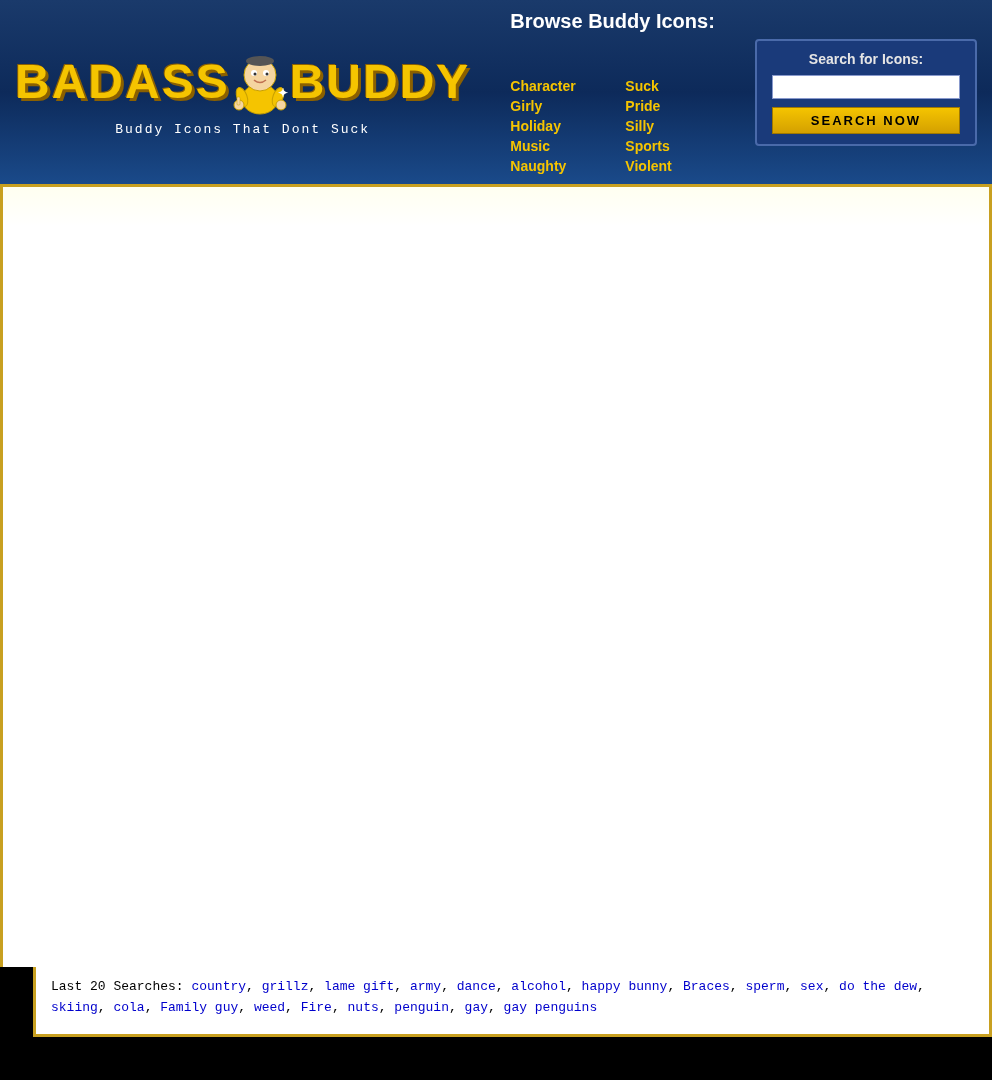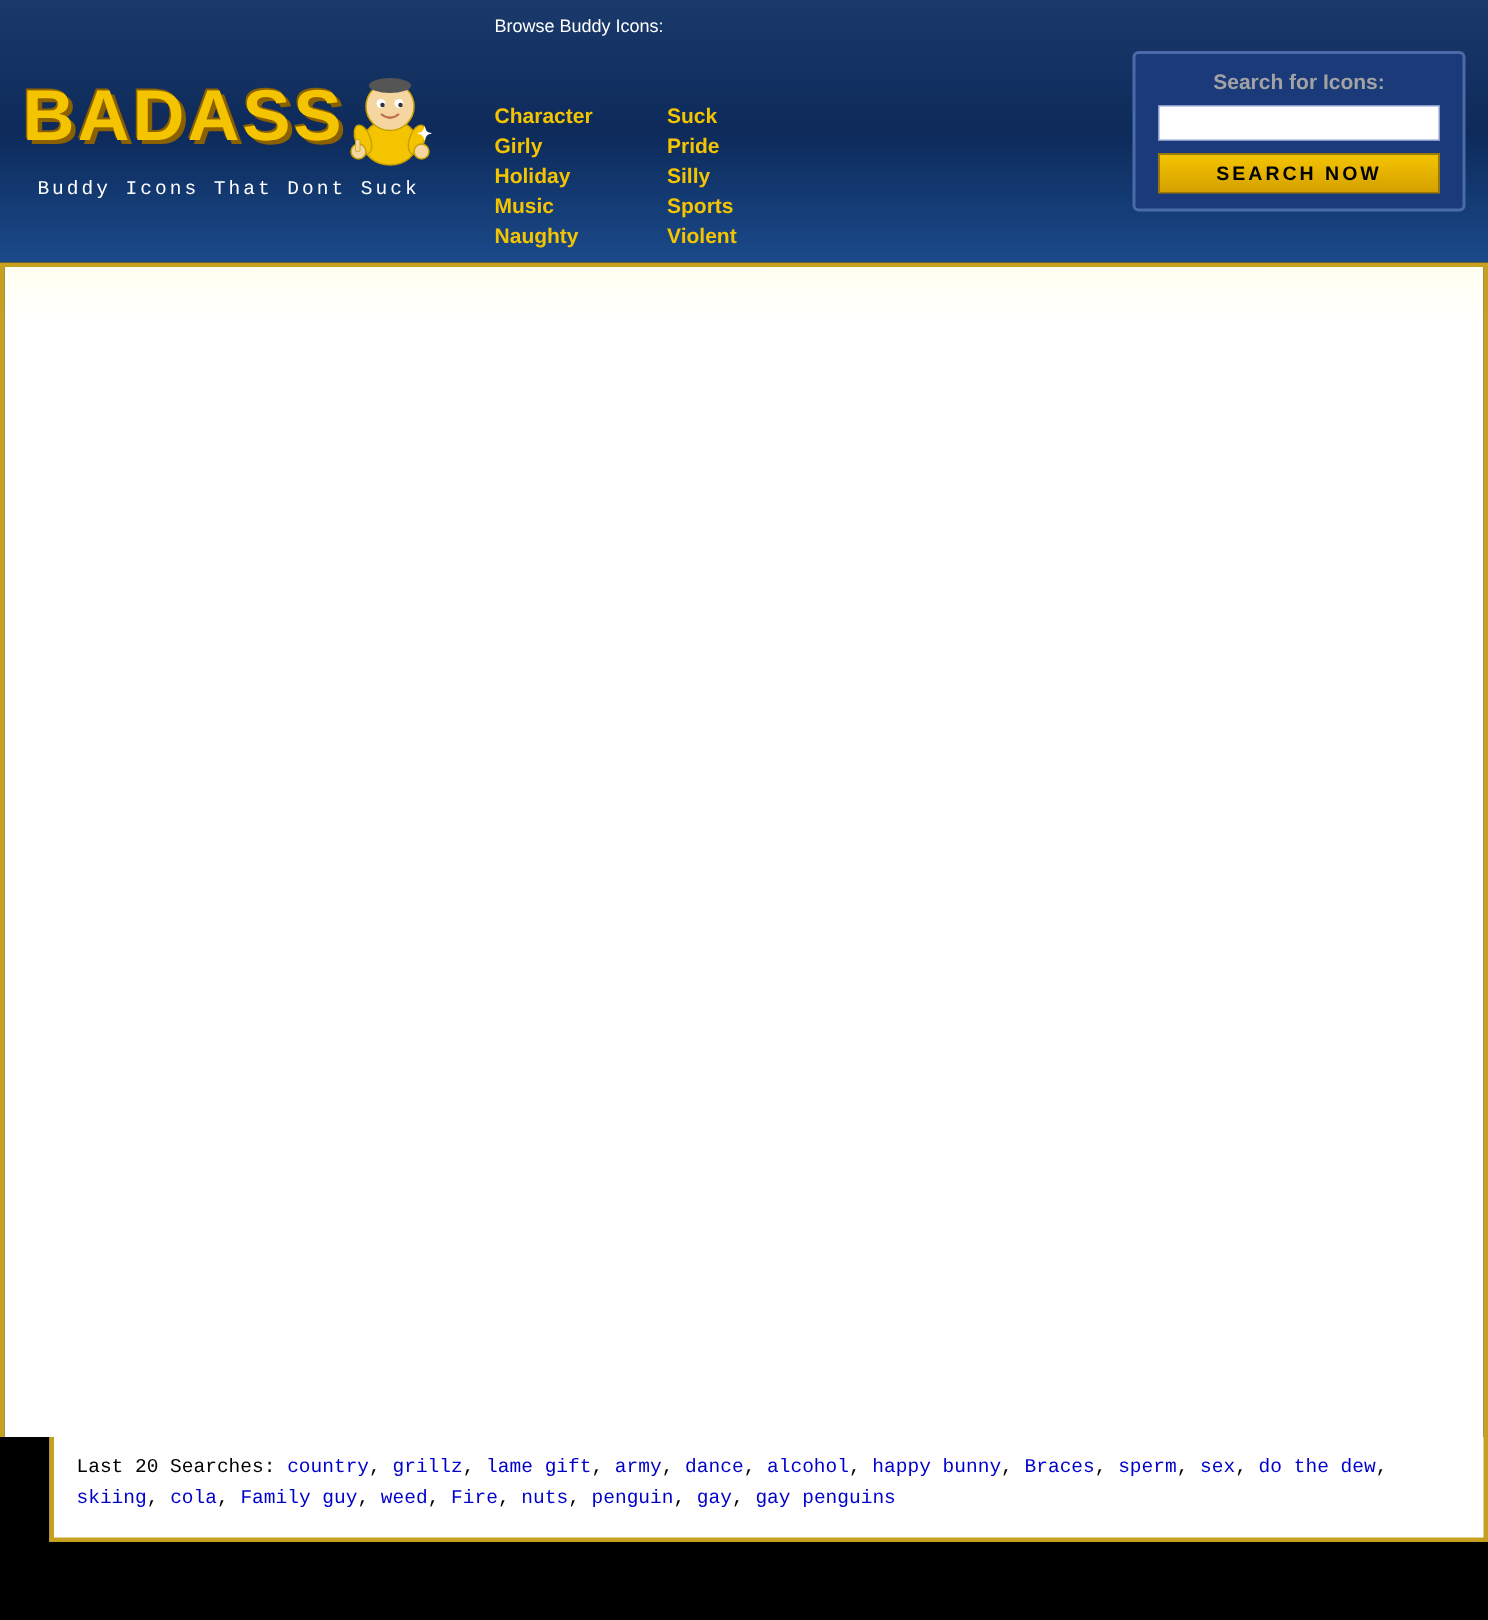--- a/index.html
+++ b/index.html
@@ -59,22 +59,22 @@
     }
 
     
     .nav-area {
       flex: 1;
       padding-left: 20px;
     }
 
     .browse-label {
       color: #fff;
-      font-size: 12px;
-      font-weight: normal;
+      font-size: 20px;
+      font-weight: bold;
       margin-bottom: 8px;
     }
 
     .nav-links {
       display: grid;
       grid-template-columns: 1fr 1fr;
       gap: 4px 30px;
       width: 200px;
       margin-top: 45px;
     }
@@ -92,21 +92,21 @@
       border: 2px solid #4a6aaa;
       border-radius: 4px;
       padding: 10px 15px;
       min-width: 220px;
       display: flex;
       flex-direction: column;
       gap: 8px;
     }
 
     .search-label {
-      color: #a3a3a3;
+      color: #e5e5e5;
       font-size: 14px;
       font-weight: bold;
       text-align: center;
     }
 
     .search-input {
       width: 100%;
       height: 24px;
       border: 1px solid #8899cc;
       background: #fff;
@@ -199,20 +199,21 @@
         <ellipse cx="12" cy="50" rx="5" ry="10" fill="#f5c400" stroke="#c8a000" stroke-width="1" transform="rotate(-20,12,50)"></ellipse>
         <ellipse cx="48" cy="50" rx="5" ry="10" fill="#f5c400" stroke="#c8a000" stroke-width="1" transform="rotate(20,48,50)"></ellipse>
 
         <circle cx="9" cy="58" r="5" fill="#f5d5a0" stroke="#c8a000" stroke-width="1"></circle>
         <circle cx="51" cy="58" r="5" fill="#f5d5a0" stroke="#c8a000" stroke-width="1"></circle>
 
         <rect x="7" y="50" width="3" height="8" rx="1" fill="#f5d5a0" stroke="#c8a000" stroke-width="0.5"></rect>
 
         <text x="48" y="50" font-size="12" fill="#fff" font-weight="bold">✦</text>
       </svg>
+      <span class="logo-text">BUDDY</span>
     </div>
     <div class="logo-subtitle">Buddy Icons That Dont Suck</div>
   </div>
 
   <div class="nav-area">
     <div class="browse-label">Browse Buddy Icons:</div>
     <div class="nav-links">
       <a class="nav-link" href="#character">Character</a>
       <a class="nav-link" href="#other">Suck</a>
       <a class="nav-link" href="#girly">Girly</a>

